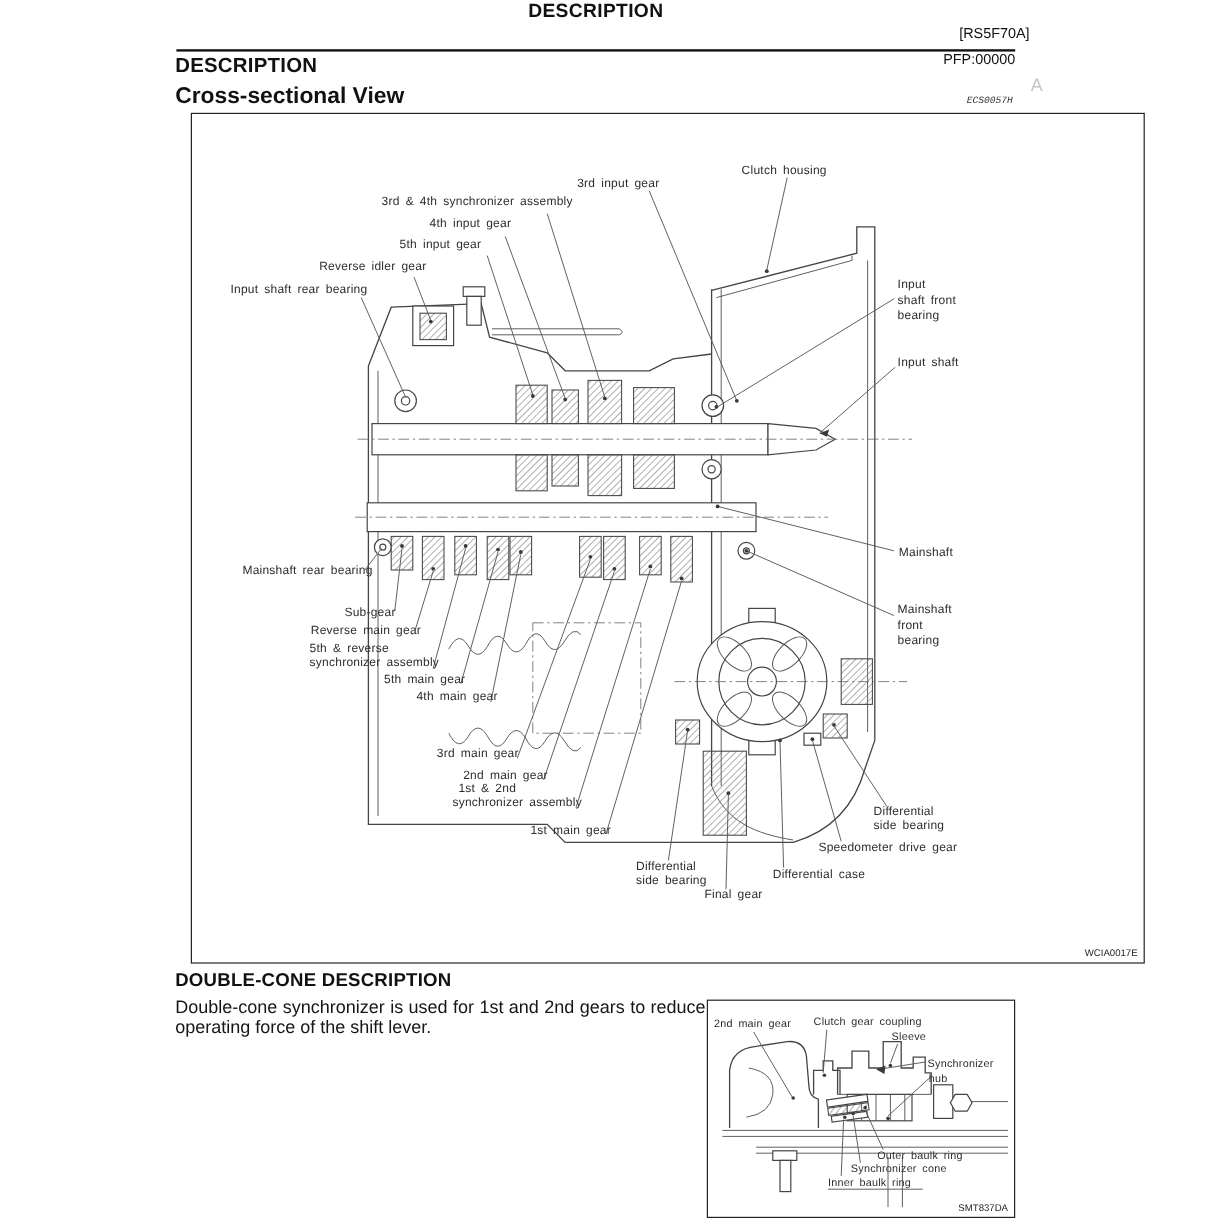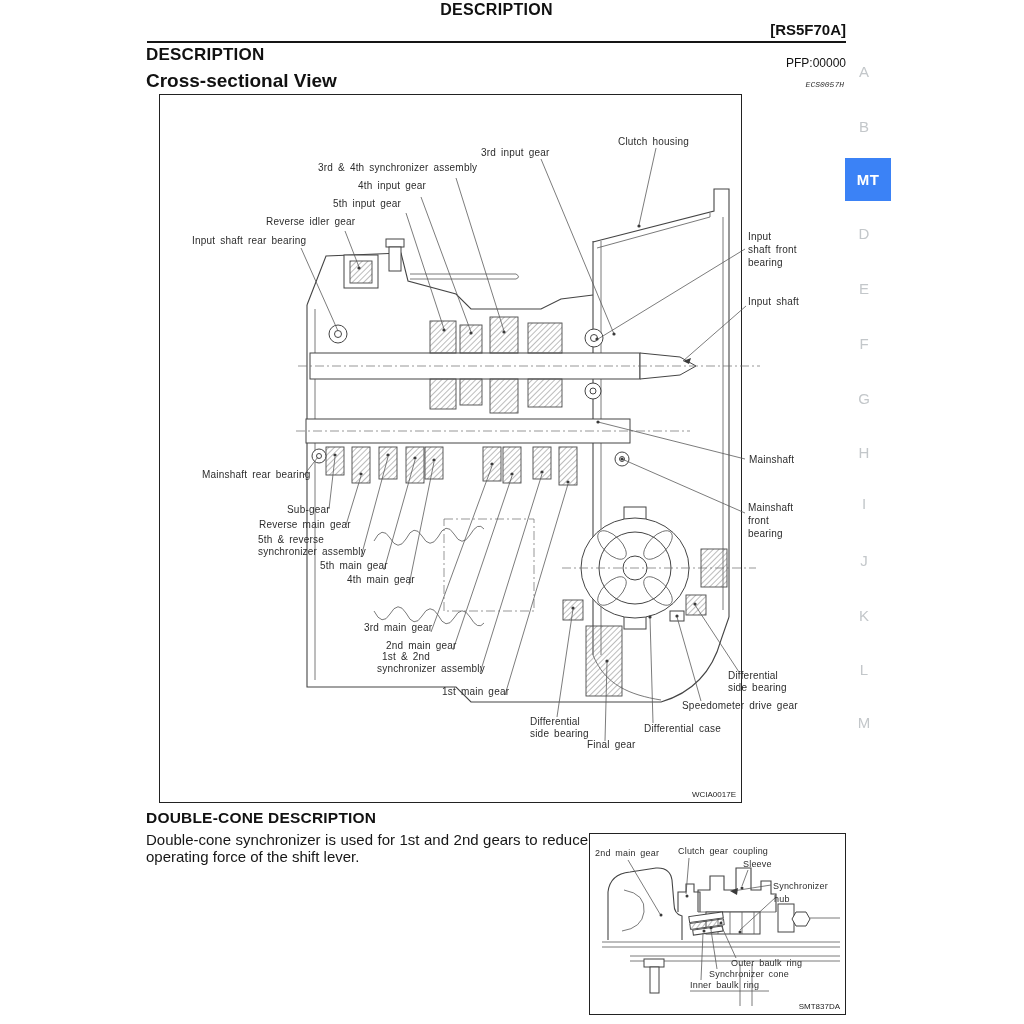--- a/index.html
+++ b/index.html
@@ -3,27 +3,27 @@
 <meta charset="utf-8">
 <style>
   html,body{margin:0;padding:0;}
   body{
     width:1024px;height:1024px;position:relative;background:#ffffff;
     font-family:"Liberation Sans","DejaVu Sans",sans-serif;color:#111;
     overflow:hidden;
   }
   .abs{position:absolute;}
   .page-title{left:147px;top:1px;width:699px;text-align:center;font-size:16px;font-weight:bold;letter-spacing:.3px;}
-  .model-code{top:21px;right:178px;font-size:15px;font-weight:bold;}
+  .model-code{top:21px;right:166px;font-size:12px;font-weight:normal;}
   .header-rule{left:147px;top:41px;width:699px;height:2px;background:#151515;}
   .section-heading{left:146px;top:45px;font-size:17px;font-weight:bold;letter-spacing:.2px;}
-  .pfp-code{top:56px;right:178px;font-size:12px;}
+  .pfp-code{top:42px;right:178px;font-size:12px;}
   .subsection-heading{left:146px;top:70px;font-size:19px;font-weight:bold;}
   .figure-code{top:80px;right:180px;font-size:8px;font-style:italic;color:#333;font-family:Liberation Mono, monospace;}
-  .main-figure{left:159px;top:94px;width:583px;height:709px;border:1.5px solid #222;box-sizing:border-box;background:#fff;}
+  .main-figure{left:159px;top:94px;width:795px;height:709px;border:1.5px solid #222;box-sizing:border-box;background:#fff;}
   .fig-ref{position:absolute;right:5px;bottom:3px;font-size:8px;color:#222;}
   .mletter{left:852px;width:24px;text-align:center;font-size:15px;color:#c3c7ca;}
   .mt-tab{left:845px;top:158px;width:46px;height:43px;background:#3b82f6;color:#fff;font-size:15px;font-weight:bold;text-align:center;line-height:43px;letter-spacing:.5px;}
   .sync-heading{left:146px;top:809px;font-size:15.5px;font-weight:bold;letter-spacing:.2px;}
   .sync-body{left:146px;top:831px;width:442px;font-size:15px;line-height:17px;text-align:justify;color:#161616;}
   .inset-figure{left:589px;top:833px;width:257px;height:182px;border:1.5px solid #222;box-sizing:border-box;background:#fff;}
   svg{display:block;}
   svg text{font-family:"Liberation Sans","DejaVu Sans",sans-serif;font-size:10px;fill:#2d2d2d;letter-spacing:.2px;word-spacing:2px;}
   svg .lead{stroke:#5a5a5a;stroke-width:.8;fill:none;}
   svg .dot{fill:#3a3a3a;}

